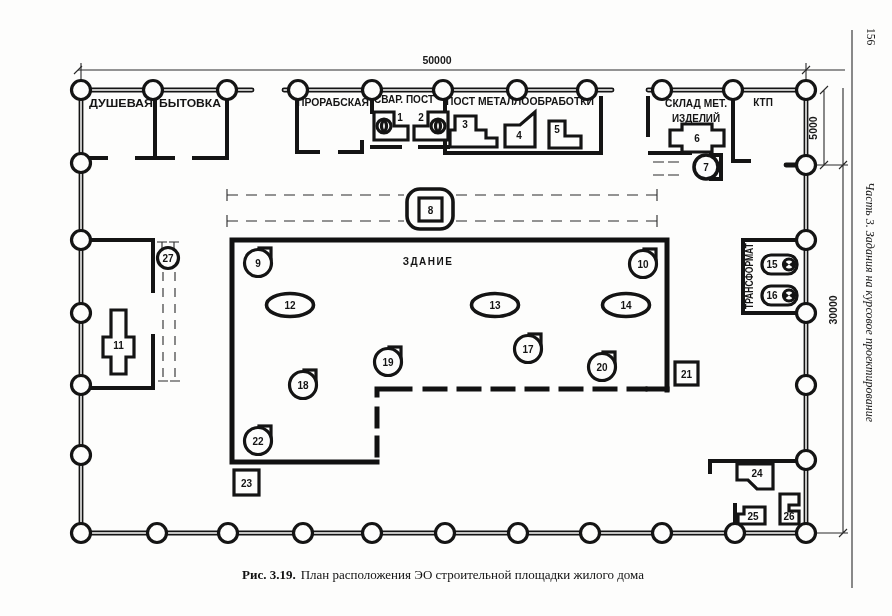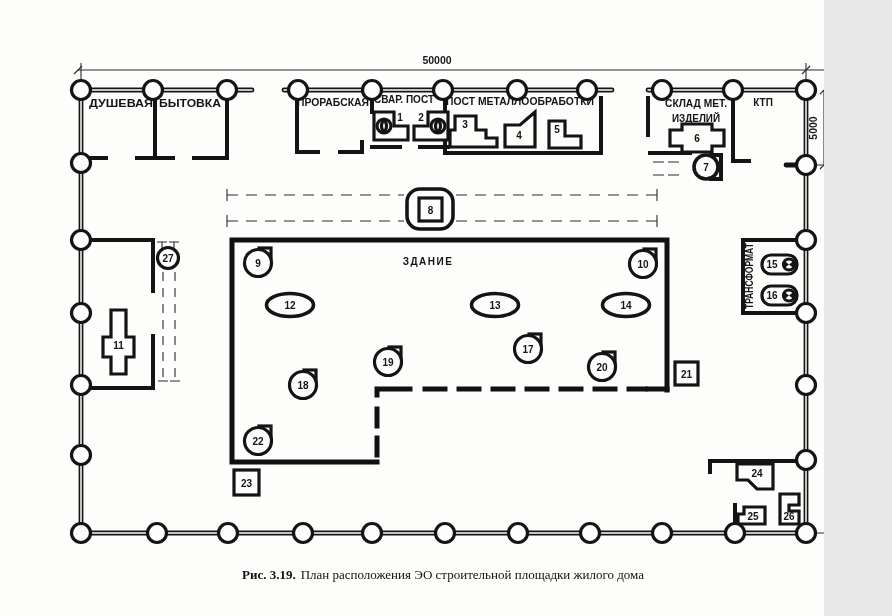--- a/index.html
+++ b/index.html
@@ -1,16 +1,16 @@
 <!DOCTYPE html>
 <html><head>
 <meta charset="utf-8">
 <style>
   html,body{margin:0;padding:0;background:#e8e8e8;}
-  #page{position:relative;width:824px;height:616px;background:#fdfdfc;overflow:hidden;
+  #page{position:relative;width:892px;height:616px;background:#fdfdfc;overflow:hidden;
         font-family:"Liberation Sans",sans-serif;}
   svg{position:absolute;left:0;top:0;}
   .wall{fill:none;stroke:#141414;stroke-width:4;stroke-linecap:square;}
   .bwall{fill:none;stroke:#111;stroke-width:5;stroke-linecap:square;}
   .pline{fill:none;stroke:#141414;stroke-width:4.8;stroke-linecap:round;}
   .pline-in{fill:none;stroke:#fdfdfc;stroke-width:1.5;stroke-linecap:round;}
   .pole{fill:#fdfdfc;stroke:#141414;stroke-width:3.2;}
   .mk{fill:#fdfdfc;stroke:#141414;stroke-width:3.2;}
   .mk5{fill:#fdfdfc;stroke:#141414;stroke-width:3.6;}
   .thin{fill:none;stroke:#2a2a2a;stroke-width:1.1;}

